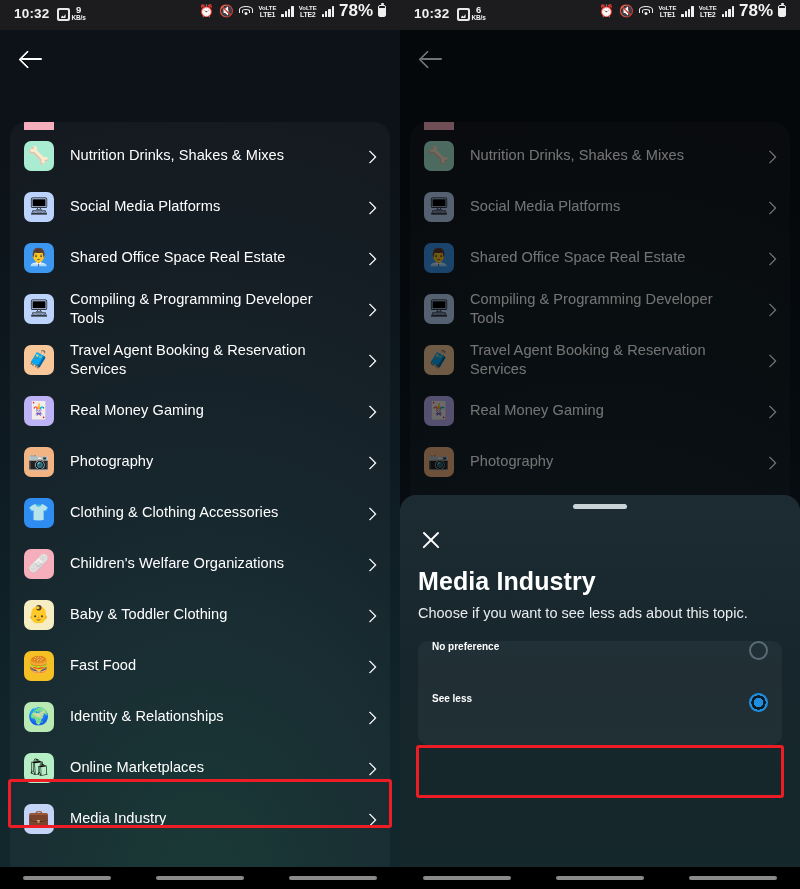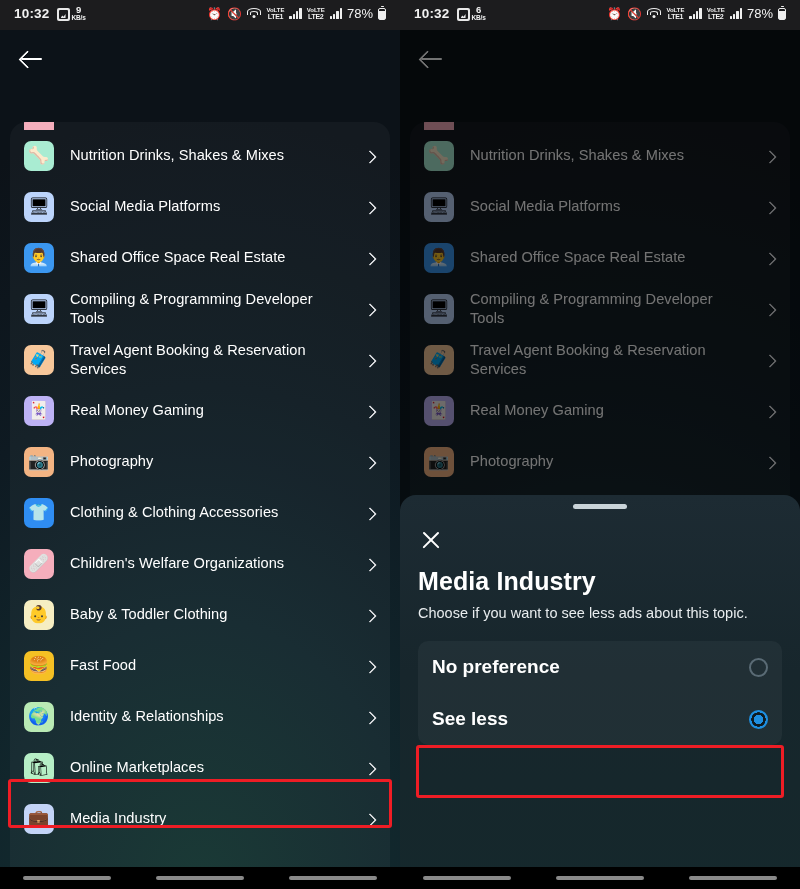--- a/index.html
+++ b/index.html
@@ -63,21 +63,21 @@
   .sb-ic { display: inline-block; color: #efefef; font-size: 12px; line-height: 1; }
   .sb-volte { display:flex; flex-direction:column; align-items:center; line-height:1; }
   .sb-volte .a { font-size:6px; font-weight:700; }
   .sb-volte .b { font-size:7px; font-weight:700; letter-spacing:-.3px; }
   .sb-bars { display:flex; align-items:flex-end; gap:1px; height:11px; }
   .sb-bars i { display:block; width:2.3px; background:#efefef; border-radius:.5px; }
   .sb-bars i:nth-child(1){height:3px}
   .sb-bars i:nth-child(2){height:5.5px}
   .sb-bars i:nth-child(3){height:8px}
   .sb-bars i:nth-child(4){height:11px}
-  .sb-batt { font-size: 13px; font-weight: 400; }
+  .sb-batt { font-size: 17px; font-weight: 700; }
   .sb-battico{
     width:8px;height:12px;border:1.4px solid #efefef;border-radius:2px;position:relative;
     background:linear-gradient(to top,#efefef 78%,transparent 78%);
   }
   .sb-battico::after{content:"";position:absolute;top:-3px;left:1.6px;width:3px;height:1.6px;background:#efefef;border-radius:1px;}
   .wifi { position:relative; width:14px; height:11px; }
   .wifi span{ position:absolute; left:50%; transform:translateX(-50%);
     border:1.5px solid #efefef; border-bottom:none; border-radius:50% 50% 0 0; }
   .wifi span:nth-child(1){ width:14px;height:7px; top:0; }
   .wifi span:nth-child(2){ width:8px;height:4px; top:3.2px; }
@@ -205,23 +205,23 @@
     margin-top: 7px; max-width: 355px;
   }
   .options {
     margin-top: 18px;
     background: rgba(255,255,255,.045);
     border-radius: 10px;
     overflow:hidden;
   }
   .opt {
     height: 52px;
-    display:flex; align-items:center;
+    display:flex; align-items:flex-start;
     padding: 0 14px;
-    color:#fff; font-size:19px; font-weight:600;gap:29px;
+    color:#fff; font-size:10px; font-weight:600;gap:29px;
   }
   .opt .opt-label{ flex:1; }
   .radio{
     width:19px;height:19px;border-radius:50%;
     border:2px solid #5a6b75;
   }
   .radio.on{
     border:2.5px solid #1e8fe0;
     background: radial-gradient(circle, #1e8fe0 0 45%, #0f1b21 45% 68%, #1e8fe0 68%);
   }

